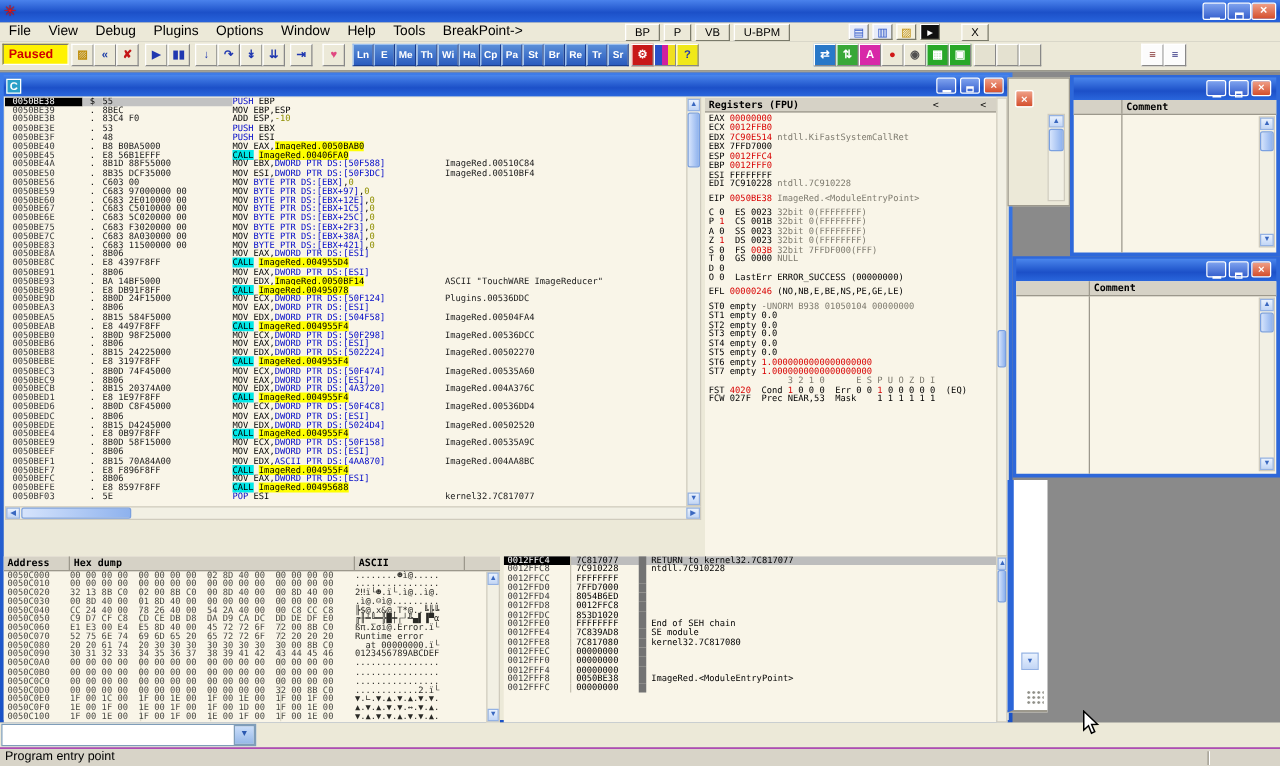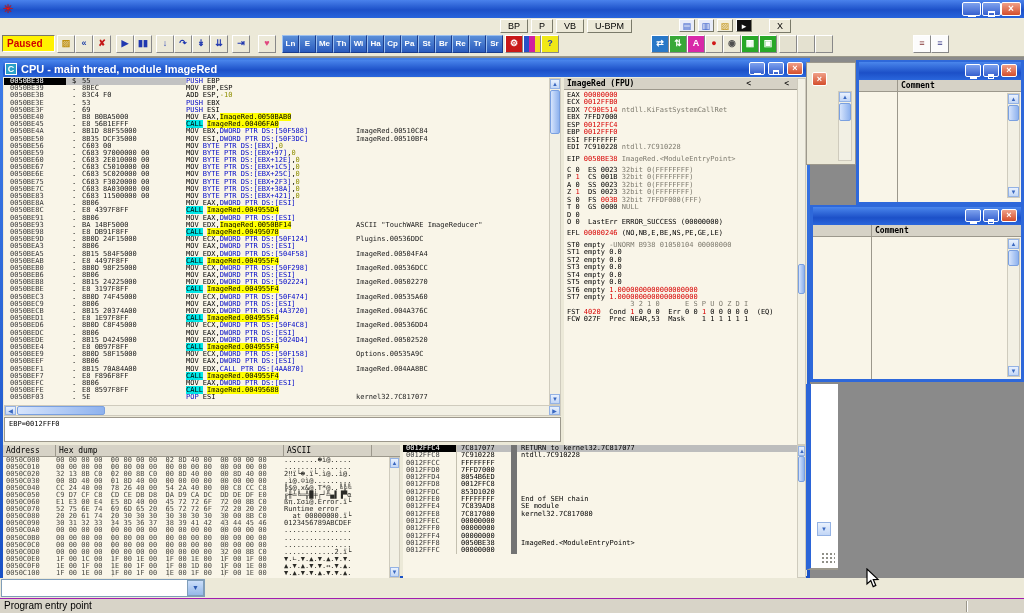--- a/index.html
+++ b/index.html
@@ -49,21 +49,21 @@
 .sg-r{color:#D80000}.sg-g{color:#7D7A6E}
 #registers{left:564px;top:20px;width:233px;height:367px}
 .phead{height:12px;background:#D6D2C6;border-bottom:1px solid #9C988C;font-weight:bold;font-size:8px;line-height:11px;padding-left:3px;color:#000;position:relative}
 .collapse1{position:absolute;right:46px;top:0;font-weight:normal}
 .collapse2{position:absolute;right:8px;top:0;font-weight:normal}
 #reg-lines{padding:2px 0 0 3px;white-space:pre}
 .rline{height:7.45px;line-height:7.45px}
 .rblank{height:4px}
 #infopane{position:absolute;left:4px;top:359px;width:557px;height:25px;background:#FFFFFF;border:1px solid #9C988C;font-family:"DejaVu Sans Mono",monospace;font-size:7px;padding:2px 0 0 4px;color:#000}
 #dump{left:3px;top:387px;width:397px;height:133px}
-.dhead{display:flex;height:12px;background:#D6D2C6;border-bottom:1px solid #9C988C;font-size:8px;line-height:11px;font-weight:normal}
+.dhead{display:flex;height:12px;background:#D6D2C6;border-bottom:1px solid #9C988C;font-size:8px;line-height:11px;font-weight:bold}
 .dhead span{border-right:1px solid #9C988C;padding-left:3px}
 .dh1{width:53px}.dh2{width:228px}.dh3{width:88px}
 .hrow{display:flex;height:7.05px;line-height:7.05px;white-space:pre;color:#4A4A44}
 .ha{width:53px;padding-left:3px;flex:none}
 .hb{width:228px;flex:none;background:linear-gradient(#DCD8C8,#DCD8C8) 56px 0/1px 100% no-repeat,linear-gradient(#DCD8C8,#DCD8C8) 112px 0/1px 100% no-repeat,linear-gradient(#DCD8C8,#DCD8C8) 168px 0/1px 100% no-repeat}
 .ht{width:88px;flex:none;color:#2A2A26}
 #stack{left:403px;top:387px;width:394px;height:133px}
 .srow{display:flex;height:7.3px;line-height:7.3px;white-space:pre;color:#000}
 .sa{width:53px;padding-left:3px;color:#3A3A3A;flex:none}
 .sv{width:55px;padding-left:4px;border-left:1px solid #C4C0B0;flex:none}
@@ -104,20 +104,21 @@
 
   <div id="mtitle">
     <span id="appicon">✳</span>
     <span></span>
     <span class="wbtn" style="right:43px"><span class="minbar"></span></span>
     <span class="wbtn" style="right:23px"><span class="restbox"></span></span>
     <span class="wbtn close" style="right:3px;width:20px">×</span>
   </div>
 
   <div id="menubar">
+    <span id="menu-items"><span class="mitem">File</span><span class="mitem">View</span><span class="mitem">Debug</span><span class="mitem">Plugins</span><span class="mitem">Options</span><span class="mitem">Window</span><span class="mitem">Help</span><span class="mitem">Tools</span><span class="mitem">BreakPoint-&gt;</span></span>
     <span id="menu-right">
         <span class="mbtn">BP</span>
         <span class="mbtn">P</span>
         <span class="mbtn">VB</span>
         <span class="mbtn">U-BPM</span>
         <span class="mic" style="color: rgb(48, 88, 200); background: rgb(232, 236, 248); margin-left: 44px;">▤</span>
         <span class="mic" style="color: rgb(48, 88, 200); background: rgb(232, 236, 248);">▥</span>
         <span class="mic" style="color: rgb(192, 144, 16); background: rgb(244, 240, 220);">▨</span>
         <span class="mic" style="color: rgb(255, 255, 255); background: rgb(16, 16, 16);">▸</span>
         <span class="mbtn" style="margin-left: 14px;">X</span>
@@ -166,32 +167,31 @@
         <div class="tbtn blank"></div>
         <div class="tbtn" style="margin-left: 80px; color: rgb(128, 48, 48); background: rgb(252, 252, 252);">≡</div>
         <div class="tbtn" style="color: rgb(48, 48, 128); background: rgb(252, 252, 252);">≡</div>
       </div>
   </div>
 
   <div id="cpu">
     <div id="cpu-inner"></div>
     <div id="ctitle">
       <span id="cicon">C</span>
-      <span>CPU - main thread, module ImageRed</span>
       <span class="cwbtn" style="right:42px"><span class="minbar" style="width:7px;margin-top:7px"></span></span>
       <span class="cwbtn" style="right:23px"><span class="restbox" style="width:6px;height:5px;margin-top:2px"></span></span>
       <span class="cwbtn close" style="right:4px">×</span>
     </div>
 
     <div id="disasm" class="pane">
         <div class="drow sel"><span class="da">0050BE38</span><span class="dm">$</span><span class="db">55</span><span class="di"><span class="sg-b">PUSH</span><span class="sg-n"> EBP</span></span><span class="dc"></span></div>
         <div class="drow"><span class="da">0050BE39</span><span class="dm">.</span><span class="db">8BEC</span><span class="di"><span class="sg-n">MOV EBP,ESP</span></span><span class="dc"></span></div>
         <div class="drow"><span class="da">0050BE3B</span><span class="dm">.</span><span class="db">83C4 F0</span><span class="di"><span class="sg-n">ADD ESP,</span><span class="sg-i">-10</span></span><span class="dc"></span></div>
         <div class="drow"><span class="da">0050BE3E</span><span class="dm">.</span><span class="db">53</span><span class="di"><span class="sg-b">PUSH</span><span class="sg-n"> EBX</span></span><span class="dc"></span></div>
-        <div class="drow"><span class="da">0050BE3F</span><span class="dm">.</span><span class="db">69</span><span class="di"><span class="sg-b">PUSH</span><span class="sg-n"> ESI</span></span><span class="dc"></span></div>
+        <div class="drow"><span class="da">0050BE3F</span><span class="dm">.</span><span class="db">48</span><span class="di"><span class="sg-b">PUSH</span><span class="sg-n"> ESI</span></span><span class="dc"></span></div>
         <div class="drow"><span class="da">0050BE40</span><span class="dm">.</span><span class="db">B8 B0BA5000</span><span class="di"><span class="sg-n">MOV EAX,</span><span class="sg-y">ImageRed.0050BAB0</span></span><span class="dc"></span></div>
         <div class="drow"><span class="da">0050BE45</span><span class="dm">.</span><span class="db">E8 56B1EFFF</span><span class="di"><span class="sg-c">CALL</span><span class="sg-n"> </span><span class="sg-y">ImageRed.00406FA0</span></span><span class="dc"></span></div>
         <div class="drow"><span class="da">0050BE4A</span><span class="dm">.</span><span class="db">8B1D 88F55000</span><span class="di"><span class="sg-n">MOV EBX,</span><span class="sg-m">DWORD PTR DS:[50F588]</span></span><span class="dc">ImageRed.00510C84</span></div>
         <div class="drow"><span class="da">0050BE50</span><span class="dm">.</span><span class="db">8B35 DCF35000</span><span class="di"><span class="sg-n">MOV ESI,</span><span class="sg-m">DWORD PTR DS:[50F3DC]</span></span><span class="dc">ImageRed.00510BF4</span></div>
         <div class="drow"><span class="da">0050BE56</span><span class="dm">.</span><span class="db">C603 00</span><span class="di"><span class="sg-n">MOV </span><span class="sg-m">BYTE PTR DS:[EBX]</span><span class="sg-n">,</span><span class="sg-i">0</span></span><span class="dc"></span></div>
         <div class="drow"><span class="da">0050BE59</span><span class="dm">.</span><span class="db">C683 97000000 00</span><span class="di"><span class="sg-n">MOV </span><span class="sg-m">BYTE PTR DS:[EBX+97]</span><span class="sg-n">,</span><span class="sg-i">0</span></span><span class="dc"></span></div>
         <div class="drow"><span class="da">0050BE60</span><span class="dm">.</span><span class="db">C683 2E010000 00</span><span class="di"><span class="sg-n">MOV </span><span class="sg-m">BYTE PTR DS:[EBX+12E]</span><span class="sg-n">,</span><span class="sg-i">0</span></span><span class="dc"></span></div>
         <div class="drow"><span class="da">0050BE67</span><span class="dm">.</span><span class="db">C683 C5010000 00</span><span class="di"><span class="sg-n">MOV </span><span class="sg-m">BYTE PTR DS:[EBX+1C5]</span><span class="sg-n">,</span><span class="sg-i">0</span></span><span class="dc"></span></div>
         <div class="drow"><span class="da">0050BE6E</span><span class="dm">.</span><span class="db">C683 5C020000 00</span><span class="di"><span class="sg-n">MOV </span><span class="sg-m">BYTE PTR DS:[EBX+25C]</span><span class="sg-n">,</span><span class="sg-i">0</span></span><span class="dc"></span></div>
         <div class="drow"><span class="da">0050BE75</span><span class="dm">.</span><span class="db">C683 F3020000 00</span><span class="di"><span class="sg-n">MOV </span><span class="sg-m">BYTE PTR DS:[EBX+2F3]</span><span class="sg-n">,</span><span class="sg-i">0</span></span><span class="dc"></span></div>
@@ -211,46 +211,45 @@
         <div class="drow"><span class="da">0050BEB8</span><span class="dm">.</span><span class="db">8B15 24225000</span><span class="di"><span class="sg-n">MOV EDX,</span><span class="sg-m">DWORD PTR DS:[502224]</span></span><span class="dc">ImageRed.00502270</span></div>
         <div class="drow"><span class="da">0050BEBE</span><span class="dm">.</span><span class="db">E8 3197F8FF</span><span class="di"><span class="sg-c">CALL</span><span class="sg-n"> </span><span class="sg-y">ImageRed.004955F4</span></span><span class="dc"></span></div>
         <div class="drow"><span class="da">0050BEC3</span><span class="dm">.</span><span class="db">8B0D 74F45000</span><span class="di"><span class="sg-n">MOV ECX,</span><span class="sg-m">DWORD PTR DS:[50F474]</span></span><span class="dc">ImageRed.00535A60</span></div>
         <div class="drow"><span class="da">0050BEC9</span><span class="dm">.</span><span class="db">8B06</span><span class="di"><span class="sg-n">MOV EAX,</span><span class="sg-m">DWORD PTR DS:[ESI]</span></span><span class="dc"></span></div>
         <div class="drow"><span class="da">0050BECB</span><span class="dm">.</span><span class="db">8B15 20374A00</span><span class="di"><span class="sg-n">MOV EDX,</span><span class="sg-m">DWORD PTR DS:[4A3720]</span></span><span class="dc">ImageRed.004A376C</span></div>
         <div class="drow"><span class="da">0050BED1</span><span class="dm">.</span><span class="db">E8 1E97F8FF</span><span class="di"><span class="sg-c">CALL</span><span class="sg-n"> </span><span class="sg-y">ImageRed.004955F4</span></span><span class="dc"></span></div>
         <div class="drow"><span class="da">0050BED6</span><span class="dm">.</span><span class="db">8B0D C8F45000</span><span class="di"><span class="sg-n">MOV ECX,</span><span class="sg-m">DWORD PTR DS:[50F4C8]</span></span><span class="dc">ImageRed.00536DD4</span></div>
         <div class="drow"><span class="da">0050BEDC</span><span class="dm">.</span><span class="db">8B06</span><span class="di"><span class="sg-n">MOV EAX,</span><span class="sg-m">DWORD PTR DS:[ESI]</span></span><span class="dc"></span></div>
         <div class="drow"><span class="da">0050BEDE</span><span class="dm">.</span><span class="db">8B15 D4245000</span><span class="di"><span class="sg-n">MOV EDX,</span><span class="sg-m">DWORD PTR DS:[5024D4]</span></span><span class="dc">ImageRed.00502520</span></div>
         <div class="drow"><span class="da">0050BEE4</span><span class="dm">.</span><span class="db">E8 0B97F8FF</span><span class="di"><span class="sg-c">CALL</span><span class="sg-n"> </span><span class="sg-y">ImageRed.004955F4</span></span><span class="dc"></span></div>
-        <div class="drow"><span class="da">0050BEE9</span><span class="dm">.</span><span class="db">8B0D 58F15000</span><span class="di"><span class="sg-n">MOV ECX,</span><span class="sg-m">DWORD PTR DS:[50F158]</span></span><span class="dc">Options.00535A9C</span></div>
+        <div class="drow"><span class="da">0050BEE9</span><span class="dm">.</span><span class="db">8B0D 58F15000</span><span class="di"><span class="sg-n">MOV ECX,</span><span class="sg-m">DWORD PTR DS:[50F158]</span></span><span class="dc">ImageRed.00535A9C</span></div>
         <div class="drow"><span class="da">0050BEEF</span><span class="dm">.</span><span class="db">8B06</span><span class="di"><span class="sg-n">MOV EAX,</span><span class="sg-m">DWORD PTR DS:[ESI]</span></span><span class="dc"></span></div>
-        <div class="drow"><span class="da">0050BEF1</span><span class="dm">.</span><span class="db">8B15 70A84A00</span><span class="di"><span class="sg-n">MOV EDX,</span><span class="sg-m">CALL PTR DS:[4AA870]</span></span><span class="dc">ImageRed.004AA8BC</span></div>
+        <div class="drow"><span class="da">0050BEF1</span><span class="dm">.</span><span class="db">8B15 70A84A00</span><span class="di"><span class="sg-n">MOV EDX,</span><span class="sg-m">ASCII PTR DS:[4AA870]</span></span><span class="dc">ImageRed.004AA8BC</span></div>
         <div class="drow"><span class="da">0050BEF7</span><span class="dm">.</span><span class="db">E8 F896F8FF</span><span class="di"><span class="sg-c">CALL</span><span class="sg-n"> </span><span class="sg-y">ImageRed.004955F4</span></span><span class="dc"></span></div>
         <div class="drow"><span class="da">0050BEFC</span><span class="dm">.</span><span class="db">8B06</span><span class="di"><span class="sg-n">MOV EAX,</span><span class="sg-m">DWORD PTR DS:[ESI]</span></span><span class="dc"></span></div>
         <div class="drow"><span class="da">0050BEFE</span><span class="dm">.</span><span class="db">E8 8597F8FF</span><span class="di"><span class="sg-c">CALL</span><span class="sg-n"> </span><span class="sg-y">ImageRed.00495688</span></span><span class="dc"></span></div>
         <div class="drow"><span class="da">0050BF03</span><span class="dm">.</span><span class="db">5E</span><span class="di"><span class="sg-b">POP</span><span class="sg-n"> ESI</span></span><span class="dc">kernel32.7C817077</span></div>
       </div>
 
     <div class="sb" style="left:549px;top:20px;width:12px;height:327px">
       <div class="sbarr" style="top:0">▲</div>
       <div class="sbthumb" style="top:11px;height:44px"></div>
       <div class="sbarr" style="bottom:0">▼</div>
     </div>
 
     <div class="sb sbh" style="left:4px;top:347px;width:557px;height:11px">
       <div class="sbarr" style="left:0">◀</div>
       <div class="sbthumb" style="left:12px"></div>
       <div class="sbarr" style="left:auto;right:0">▶</div>
     </div>
 
-    <div id="infopane">EBP=0012FFF0</div>
 
     <div id="registers" class="pane">
       <div class="phead">
-        <span>ImageRed (FPU)</span>
+        <span>Registers (FPU)</span>
         <span class="collapse1">&lt;</span>
         <span class="collapse2">&lt;</span>
       </div>
       <div id="reg-lines"><div class="rline"><span class="sg-n">EAX </span><span class="sg-r">00000000</span></div><div class="rline"><span class="sg-n">ECX </span><span class="sg-r">0012FFB0</span></div><div class="rline"><span class="sg-n">EDX </span><span class="sg-r">7C90E514</span><span class="sg-g"> ntdll.KiFastSystemCallRet</span></div><div class="rline"><span class="sg-n">EBX 7FFD7000</span></div><div class="rline"><span class="sg-n">ESP </span><span class="sg-r">0012FFC4</span></div><div class="rline"><span class="sg-n">EBP </span><span class="sg-r">0012FFF0</span></div><div class="rline"><span class="sg-n">ESI FFFFFFFF</span></div><div class="rline"><span class="sg-n">EDI 7C910228 </span><span class="sg-g">ntdll.7C910228</span></div><div class="rblank"></div><div class="rline"><span class="sg-n">EIP </span><span class="sg-r">0050BE38</span><span class="sg-g"> ImageRed.&lt;ModuleEntryPoint&gt;</span></div><div class="rblank"></div><div class="rline"><span class="sg-n">C 0  ES 0023 </span><span class="sg-g">32bit 0(FFFFFFFF)</span></div><div class="rline"><span class="sg-n">P </span><span class="sg-r">1</span><span class="sg-n">  CS 001B </span><span class="sg-g">32bit 0(FFFFFFFF)</span></div><div class="rline"><span class="sg-n">A 0  SS 0023 </span><span class="sg-g">32bit 0(FFFFFFFF)</span></div><div class="rline"><span class="sg-n">Z </span><span class="sg-r">1</span><span class="sg-n">  DS 0023 </span><span class="sg-g">32bit 0(FFFFFFFF)</span></div><div class="rline"><span class="sg-n">S 0  FS </span><span class="sg-r">003B</span><span class="sg-n"> </span><span class="sg-g">32bit 7FFDF000(FFF)</span></div><div class="rline"><span class="sg-n">T 0  GS 0000 </span><span class="sg-g">NULL</span></div><div class="rline"><span class="sg-n">D 0</span></div><div class="rline"><span class="sg-n">O 0  LastErr ERROR_SUCCESS (00000000)</span></div><div class="rblank"></div><div class="rline"><span class="sg-n">EFL </span><span class="sg-r">00000246</span><span class="sg-n"> (NO,NB,E,BE,NS,PE,GE,LE)</span></div><div class="rblank"></div><div class="rline"><span class="sg-n">ST0 empty </span><span class="sg-g">-UNORM B938 01050104 00000000</span></div><div class="rline"><span class="sg-n">ST1 empty 0.0</span></div><div class="rline"><span class="sg-n">ST2 empty 0.0</span></div><div class="rline"><span class="sg-n">ST3 empty 0.0</span></div><div class="rline"><span class="sg-n">ST4 empty 0.0</span></div><div class="rline"><span class="sg-n">ST5 empty 0.0</span></div><div class="rline"><span class="sg-n">ST6 empty </span><span class="sg-r">1.0000000000000000000</span></div><div class="rline"><span class="sg-n">ST7 empty </span><span class="sg-r">1.0000000000000000000</span></div><div class="rline"><span class="sg-g">               3 2 1 0      E S P U O Z D I</span></div><div class="rline"><span class="sg-n">FST </span><span class="sg-r">4020</span><span class="sg-n">  Cond </span><span class="sg-r">1</span><span class="sg-n"> 0 0 0  Err 0 0 </span><span class="sg-r">1</span><span class="sg-n"> 0 0 0 0 0  (EQ)</span></div><div class="rline"><span class="sg-n">FCW 027F  Prec NEAR,53  Mask    1 1 1 1 1 1</span></div></div>
     </div>
     <div class="sb" style="left:797px;top:20px;width:9px;height:367px">
       <div class="sbthumb" style="top:185px;height:30px"></div>
     </div>
 
     <div id="dump" class="pane">

